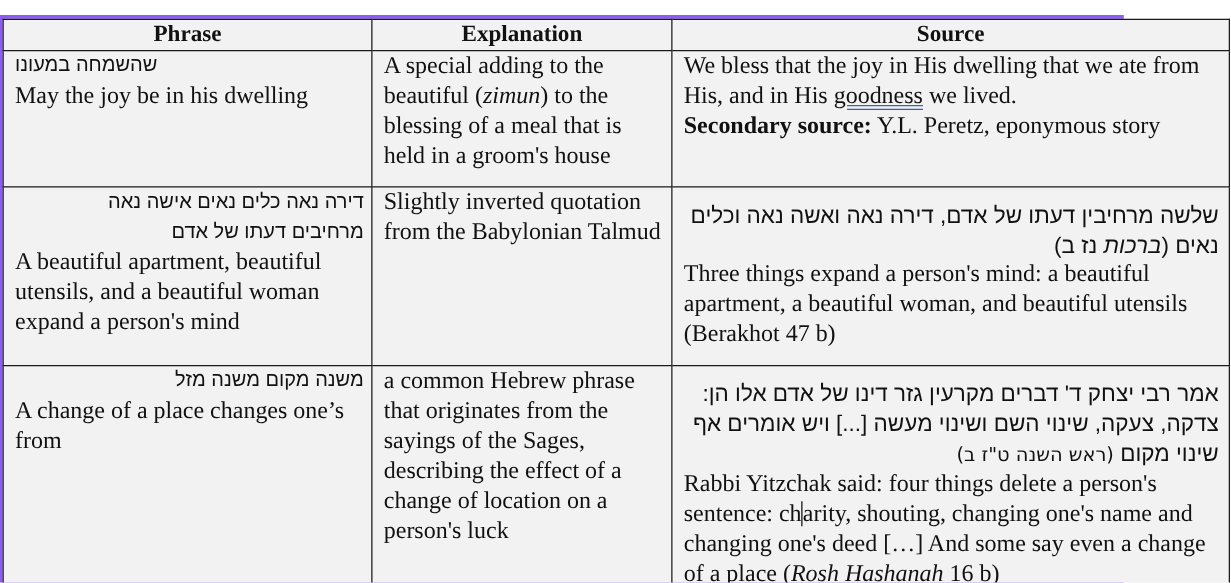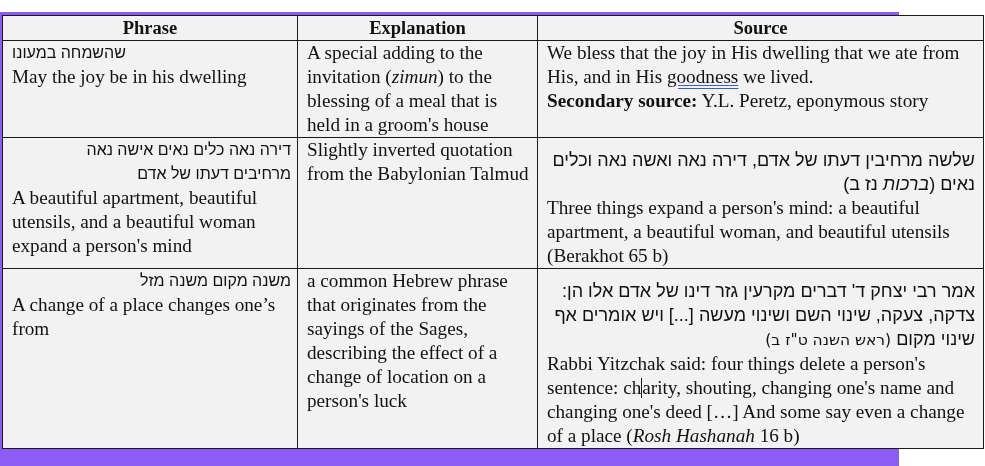--- a/index.html
+++ b/index.html
@@ -29,21 +29,21 @@
       top: 3px;
       border-collapse: collapse;
       table-layout: fixed;
       width: 981px;
       background: #f2f2f2;
     }
     table.glossary th,
     table.glossary td {
       border: 1.3px solid #1a1a1a;
       vertical-align: top;
-      padding: 0 6px 0 9px;
+      padding: 0 6px 12px 9px;
       font-size: 19.2px;
       line-height: 24px;
       overflow: hidden;
     }
     table.glossary th {
       font-weight: bold;
       text-align: center;
       height: 24px;
       line-height: 24px;
       font-size: 18.5px;
@@ -111,40 +111,40 @@
       </tr>
     </thead>
     <tbody>
 
       <tr class="r1">
         <td>
           <span class="he-phrase" dir="rtl" style="text-align:left">שהשמחה במעונו</span>
           <span class="en">May the joy be in his dwelling</span>
         </td>
         <td>
-          <span><span>A special adding to the invitation (</span><em>zimun</em><span>) to the blessing of a meal that is held in a groom's house</span></span>
+          <span><span>A special adding to the beautiful (</span><em>zimun</em><span>) to the blessing of a meal that is held in a groom's house</span></span>
         </td>
         <td>
           <span class="en"><span>We bless that the joy in His dwelling that we ate from His, and in His </span><span class="grammar-underline">goodness</span><span> we lived.</span></span>
           <span class="en"><span class="bold">Secondary source:</span><span> Y.L. Peretz, eponymous story</span></span>
         </td>
       </tr>
 
       <tr class="r2">
         <td>
           <span class="he-phrase" dir="rtl" style="text-align:right">דירה נאה כלים נאים אישה נאה</span>
           <span class="he-phrase" dir="rtl" style="text-align:right">מרחיבים דעתו של אדם</span>
           <span class="en">A beautiful apartment, beautiful utensils, and a beautiful woman expand a person's mind</span>
         </td>
         <td>
           <span>Slightly inverted quotation from the Babylonian Talmud</span>
         </td>
         <td>
           <span class="he-source"><span>שלשה מרחיבין דעתו של אדם, דירה נאה ואשה נאה וכלים נאים (</span><em>ברכות</em><span> נז ב)</span></span>
-          <span class="en">Three things expand a person's mind: a beautiful apartment, a beautiful woman, and beautiful utensils (Berakhot 65 b)</span>
+          <span class="en">Three things expand a person's mind: a beautiful apartment, a beautiful woman, and beautiful utensils (Berakhot 47 b)</span>
         </td>
       </tr>
 
       <tr class="r3">
         <td>
           <span class="he-phrase" dir="rtl" style="text-align:right">משנה מקום משנה מזל</span>
           <span class="en">A change of a place changes one’s from</span>
         </td>
         <td>
           <span>a common Hebrew phrase that originates from the sayings of the Sages, describing the effect of a change of location on a person's luck</span>

